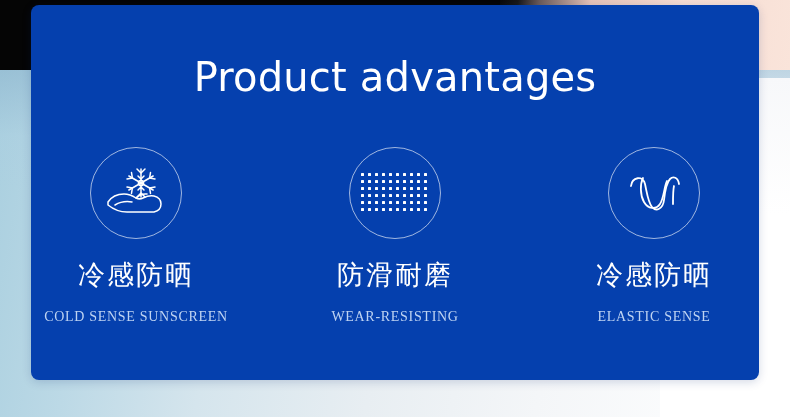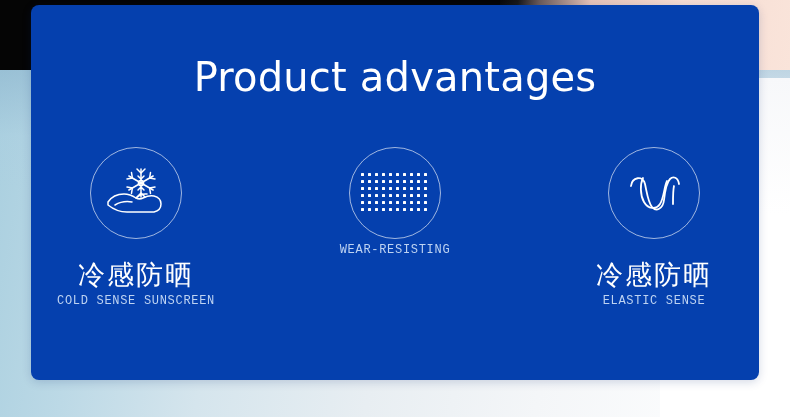--- a/index.html
+++ b/index.html
@@ -117,26 +117,26 @@
   .feature-title {
     margin-top: 21px;
     color: #ffffff;
     font-size: 27px;
     letter-spacing: 2px;
     line-height: 1.1;
     white-space: nowrap;
     font-family: "DejaVu Sans", "Liberation Sans", sans-serif;
   }
   .feature-sub {
-    margin-top: 4px;
+    margin-top: 19px;
     color: #bed3f2;
-    font-size: 12px;
+    font-size: 14px;
     letter-spacing: .7px;
     white-space: nowrap;
-    font-family: Liberation Mono, monospace;
+    font-family: Liberation Serif, serif;
   }
 
   
   .dot-grid {
     display: grid;
     grid-template-columns: repeat(10, 4.4px);
     grid-template-rows: repeat(6, 4.4px);
     gap: 2.6px;
   }
   .dot-grid i {
@@ -257,20 +257,21 @@
               <i></i>
               <i></i>
               <i></i>
               <i></i>
               <i></i>
               <i></i>
               <i></i>
               <i></i>
           </span>
         </div>
+        <div class="feature-title">防滑耐磨</div>
         <div class="feature-sub">WEAR-RESISTING</div>
       </div>
 
       <div class="feature">
         <div class="icon-ring">
           <span>
             <svg width="62" height="58" viewBox="0 0 62 58" fill="none" stroke="#ffffff" stroke-width="1.8" stroke-linecap="round" stroke-linejoin="round">
 
               <path d="M8,22 C9,13 20,11 22,20 C24,29 25,38 29,43
                        C33,48 40,45 41,36 C42,27 43,19 47,15

